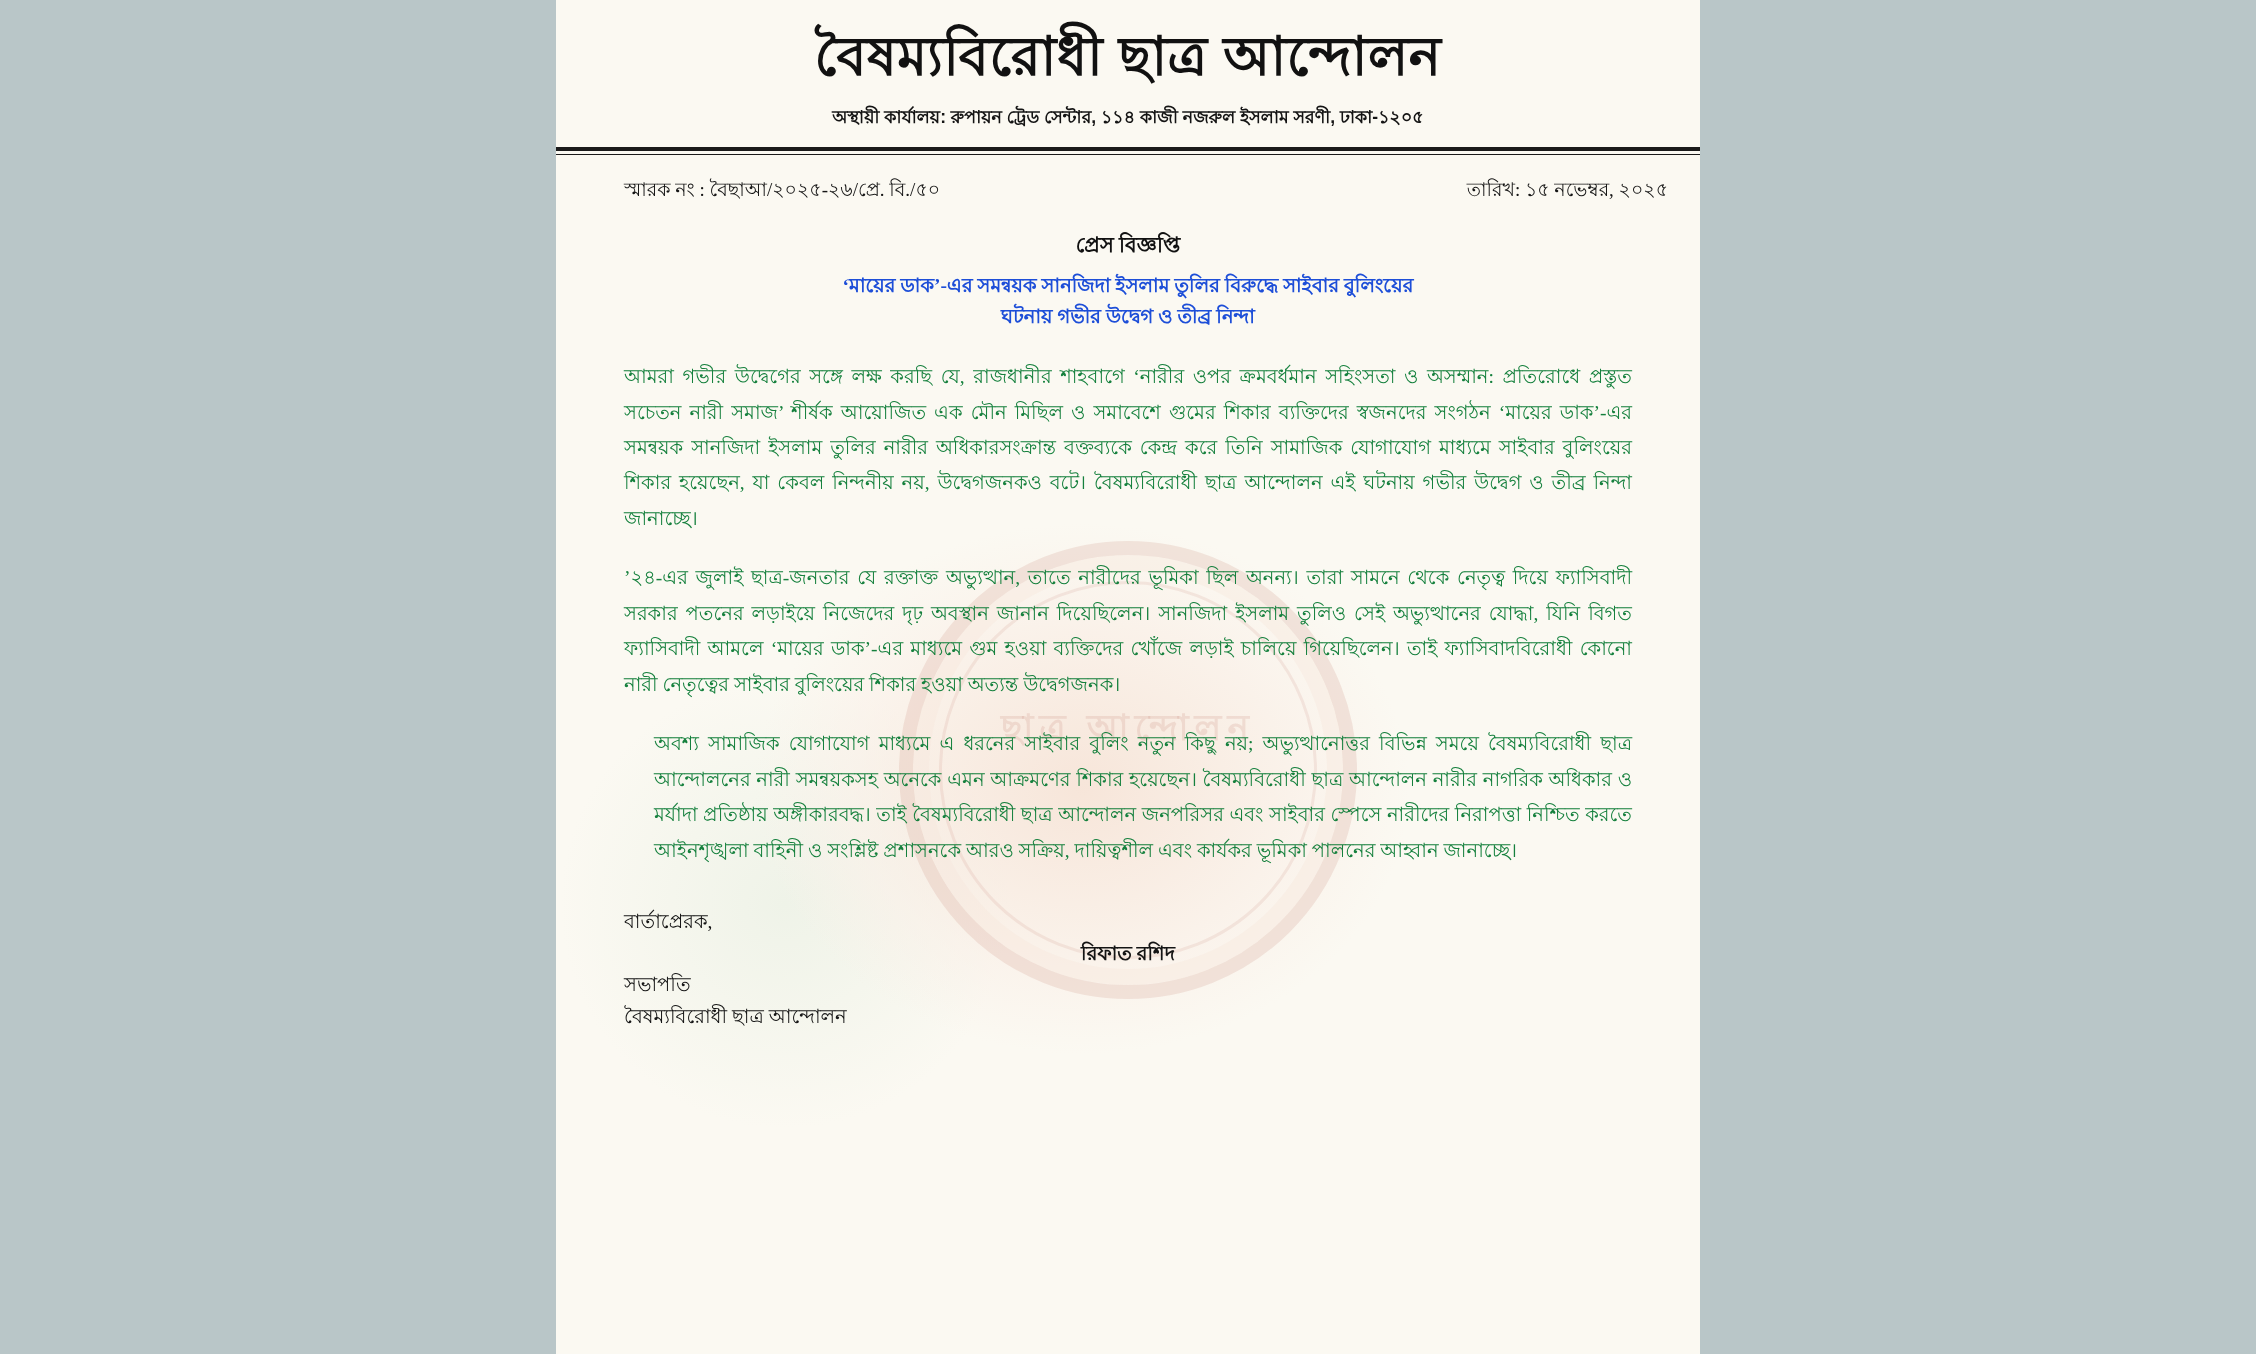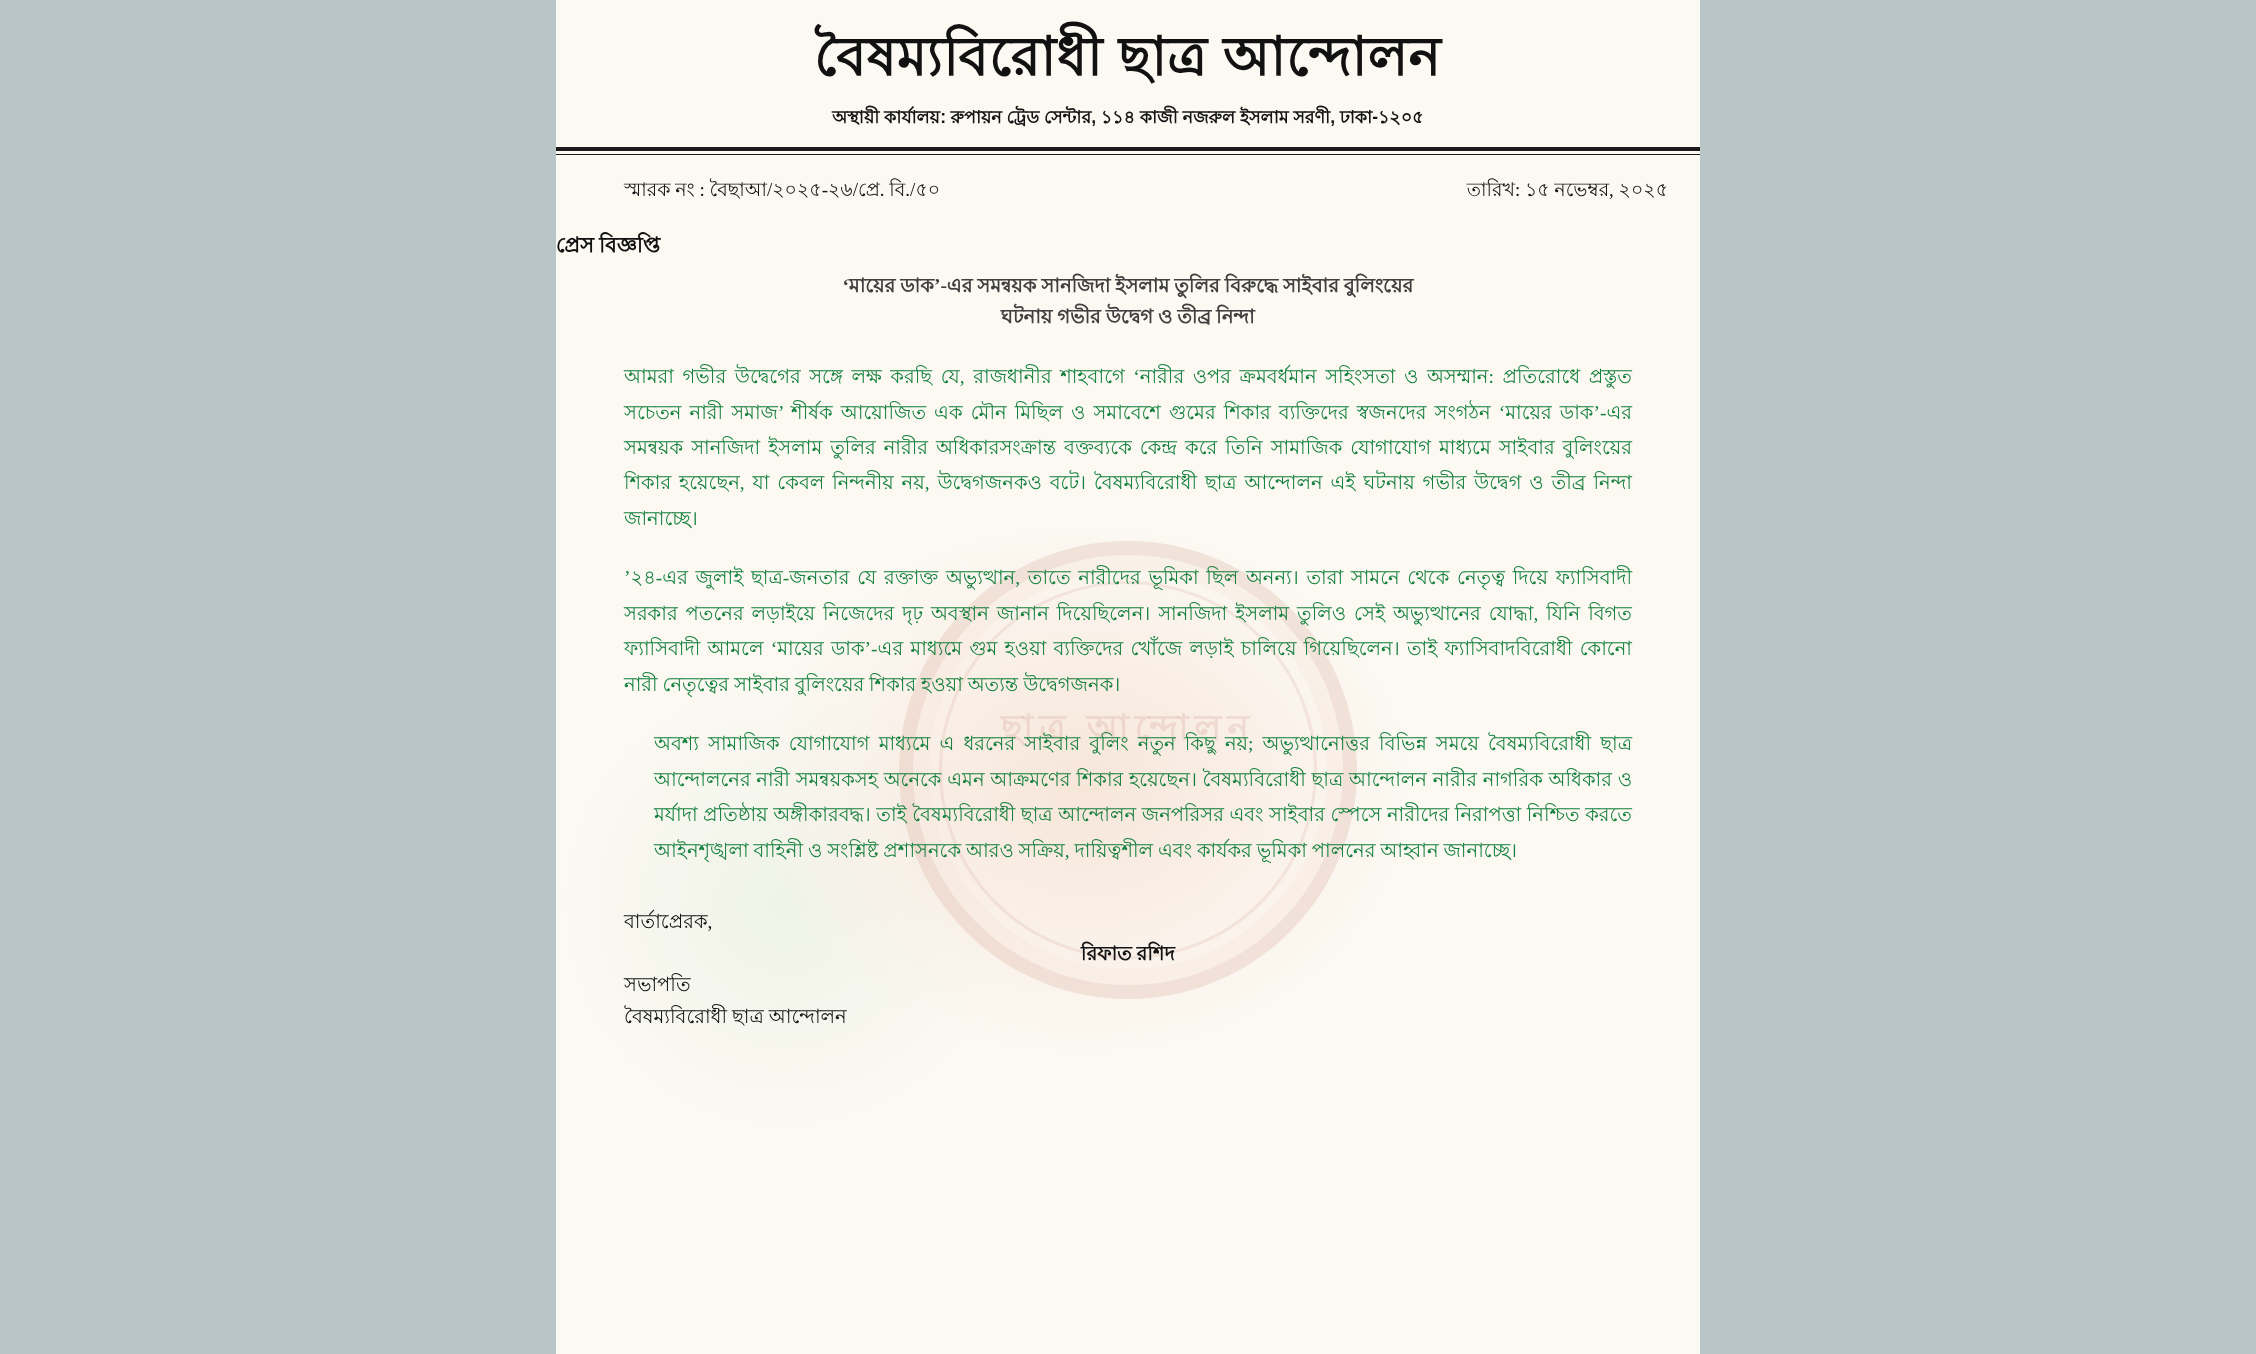--- a/index.html
+++ b/index.html
@@ -125,32 +125,33 @@
     padding: 20px 32px 0 68px;
     font-size: 19px;
     color: #151515;
   }
   .meta-item { white-space: nowrap; }
 
   
   .doc-heading {
     position: relative;
     z-index: 3;
+    text-align: center;
     font-size: 21px;
     font-weight: bold;
     color: #111;
     margin: 22px 0 0 0;
   }
   .doc-subheading {
     position: relative;
     z-index: 3;
     text-align: center;
     font-size: 19.5px;
     font-weight: bold;
-    color: #404040;
+    color: #1d4ed8;
     line-height: 1.62;
     margin: 6px auto 0 auto;
     max-width: 840px;
   }
   .doc-subheading div { white-space: nowrap; }
 
   
   .body-block {
     position: relative;
     z-index: 3;

